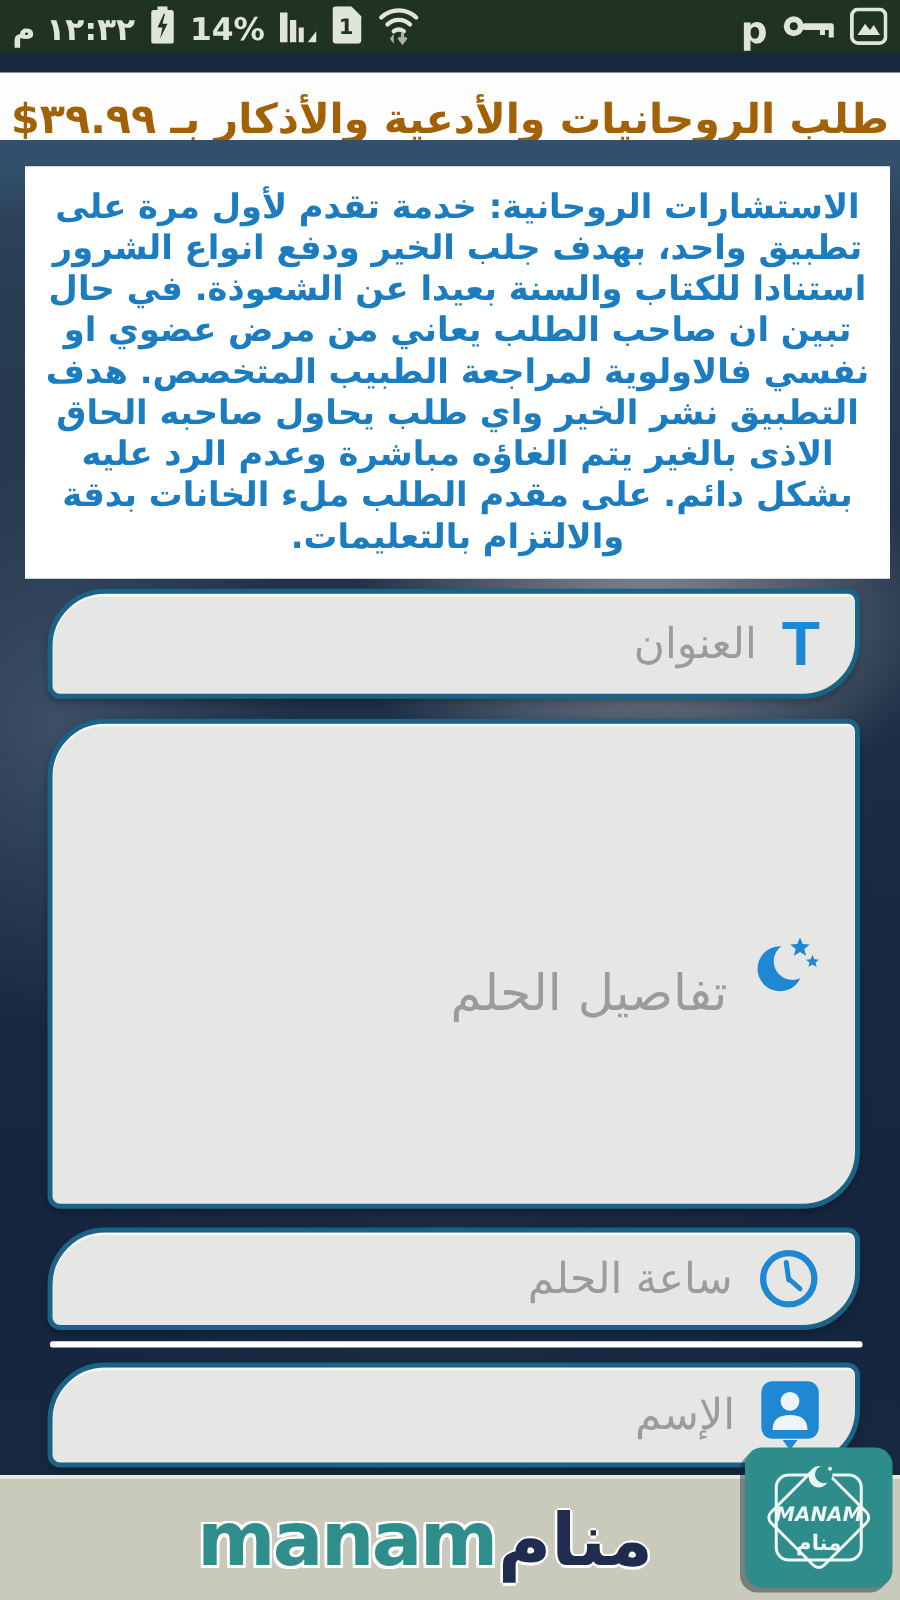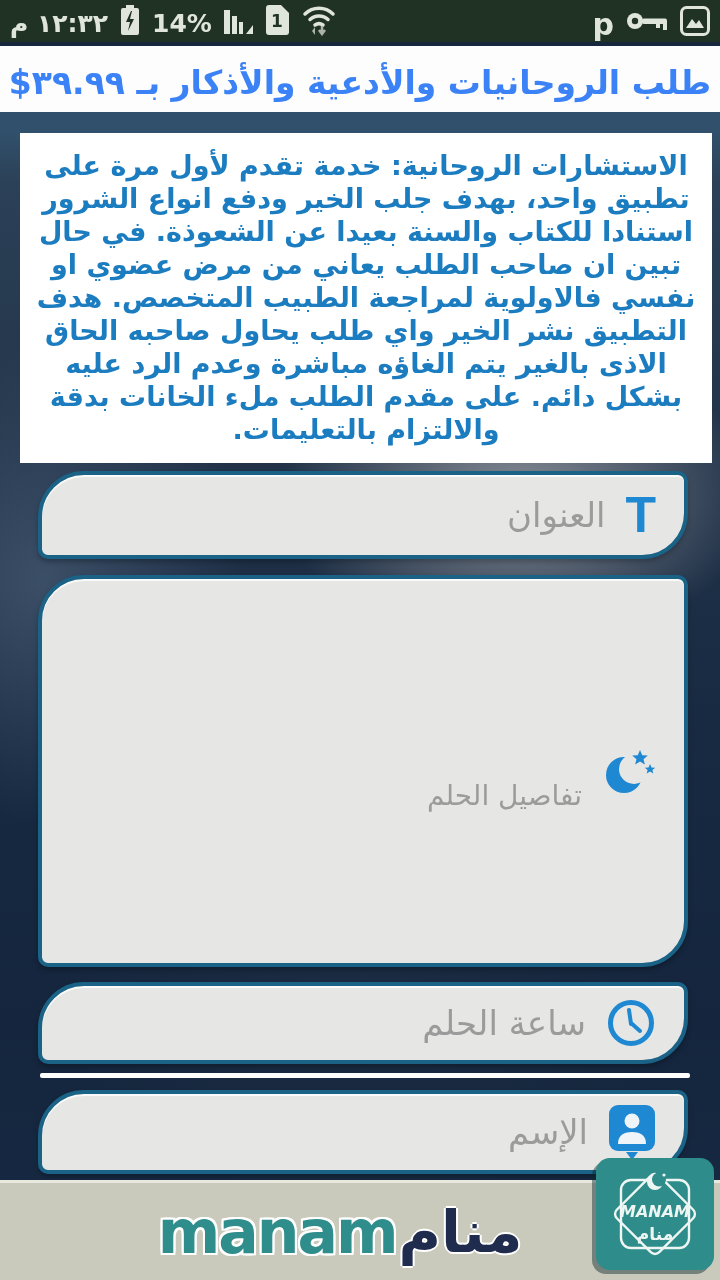--- a/index.html
+++ b/index.html
@@ -18,24 +18,24 @@
     color: var(--status-fg, #dfe5da);
     display: flex; align-items: flex-end; justify-content: space-between;
     direction: ltr; padding: 0 10px; font-size: 25px; font-weight: bold; gap: 48px;
   }
   .sb-left, .sb-right { display: flex; align-items: center; gap: 12px; direction: ltr; }
   .sb-left .txt, .sb-right .txt { direction: rtl; unicode-bidi: plaintext; }
   .sb-ic { display: inline-block; }
 
   
   .title-bar {
-    position: absolute; top: 46px; left: 0; right: 0; height: 72px;
+    position: absolute; top: 58px; left: 0; right: 0; height: 72px;
     background: var(--title-bar-bg, #fdfdfd);
     display: flex; align-items: center; justify-content: center;
-    color: #3b82f6; font-size: 33px; font-weight: 900;
+    color: #a16207; font-size: 33px; font-weight: 900;
   }
 
   
   .content {
     position: absolute; top: 112px; left: 0; right: 0; bottom: 0;
     background:
       radial-gradient(ellipse 340px 220px at 72% 33%, rgba(142,147,155,0.95), rgba(142,147,155,0) 70%),
       radial-gradient(ellipse 280px 340px at 6% 40%, rgba(64,84,108,0.85), rgba(64,84,108,0) 72%),
       radial-gradient(ellipse 400px 300px at 50% 75%, rgba(28,44,66,0.9), rgba(28,44,66,0) 80%),
       linear-gradient(180deg, #31506b 0%, #31506b 21px, #2b4157 6%, #223349 28%, #182a42 52%, #14253d 78%, #182b44 100%);
@@ -58,21 +58,21 @@
     display: flex; align-items: center;
     padding: 0 28px 0 20px; gap: 20px;
     box-shadow: inset 0 2px 0 rgba(255,255,255,0.8), 0 3px 5px rgba(0,0,0,0.25);
   }
   .field input, .field .fake-input {
     flex: 1; background: transparent; border: none; outline: none;
     font-size: 34px; color: #555; text-align: right;
     font-family: "DejaVu Sans", sans-serif;
   }
   .field input::placeholder { color: var(--placeholder, #9b9b9b); opacity: 1; }
-  .field .ph { color: var(--placeholder, #9b9b9b); font-size: 28px; margin-top: 48px; }
+  .field .ph { color: var(--placeholder, #9b9b9b); font-size: 40px; margin-top: 48px; }
   .f-title  { margin-top: 8px;  height: 88px; }
   .f-dream  { margin-top: 16px; height: 392px; justify-content: flex-start; }
   .f-dream .inner { display: flex; align-items: center; gap: 20px; width: 100%; }
   .f-hour   { margin-top: 15px; height: 82px; }
   .f-name   { margin-top: 12px; height: 84px; }
   .f-mother { margin-top: 16px; height: 84px; }
 
   .divider {
     margin: 9px 30px 0 28px; height: 5px; background: #ffffff; border-radius: 2px;
   }

